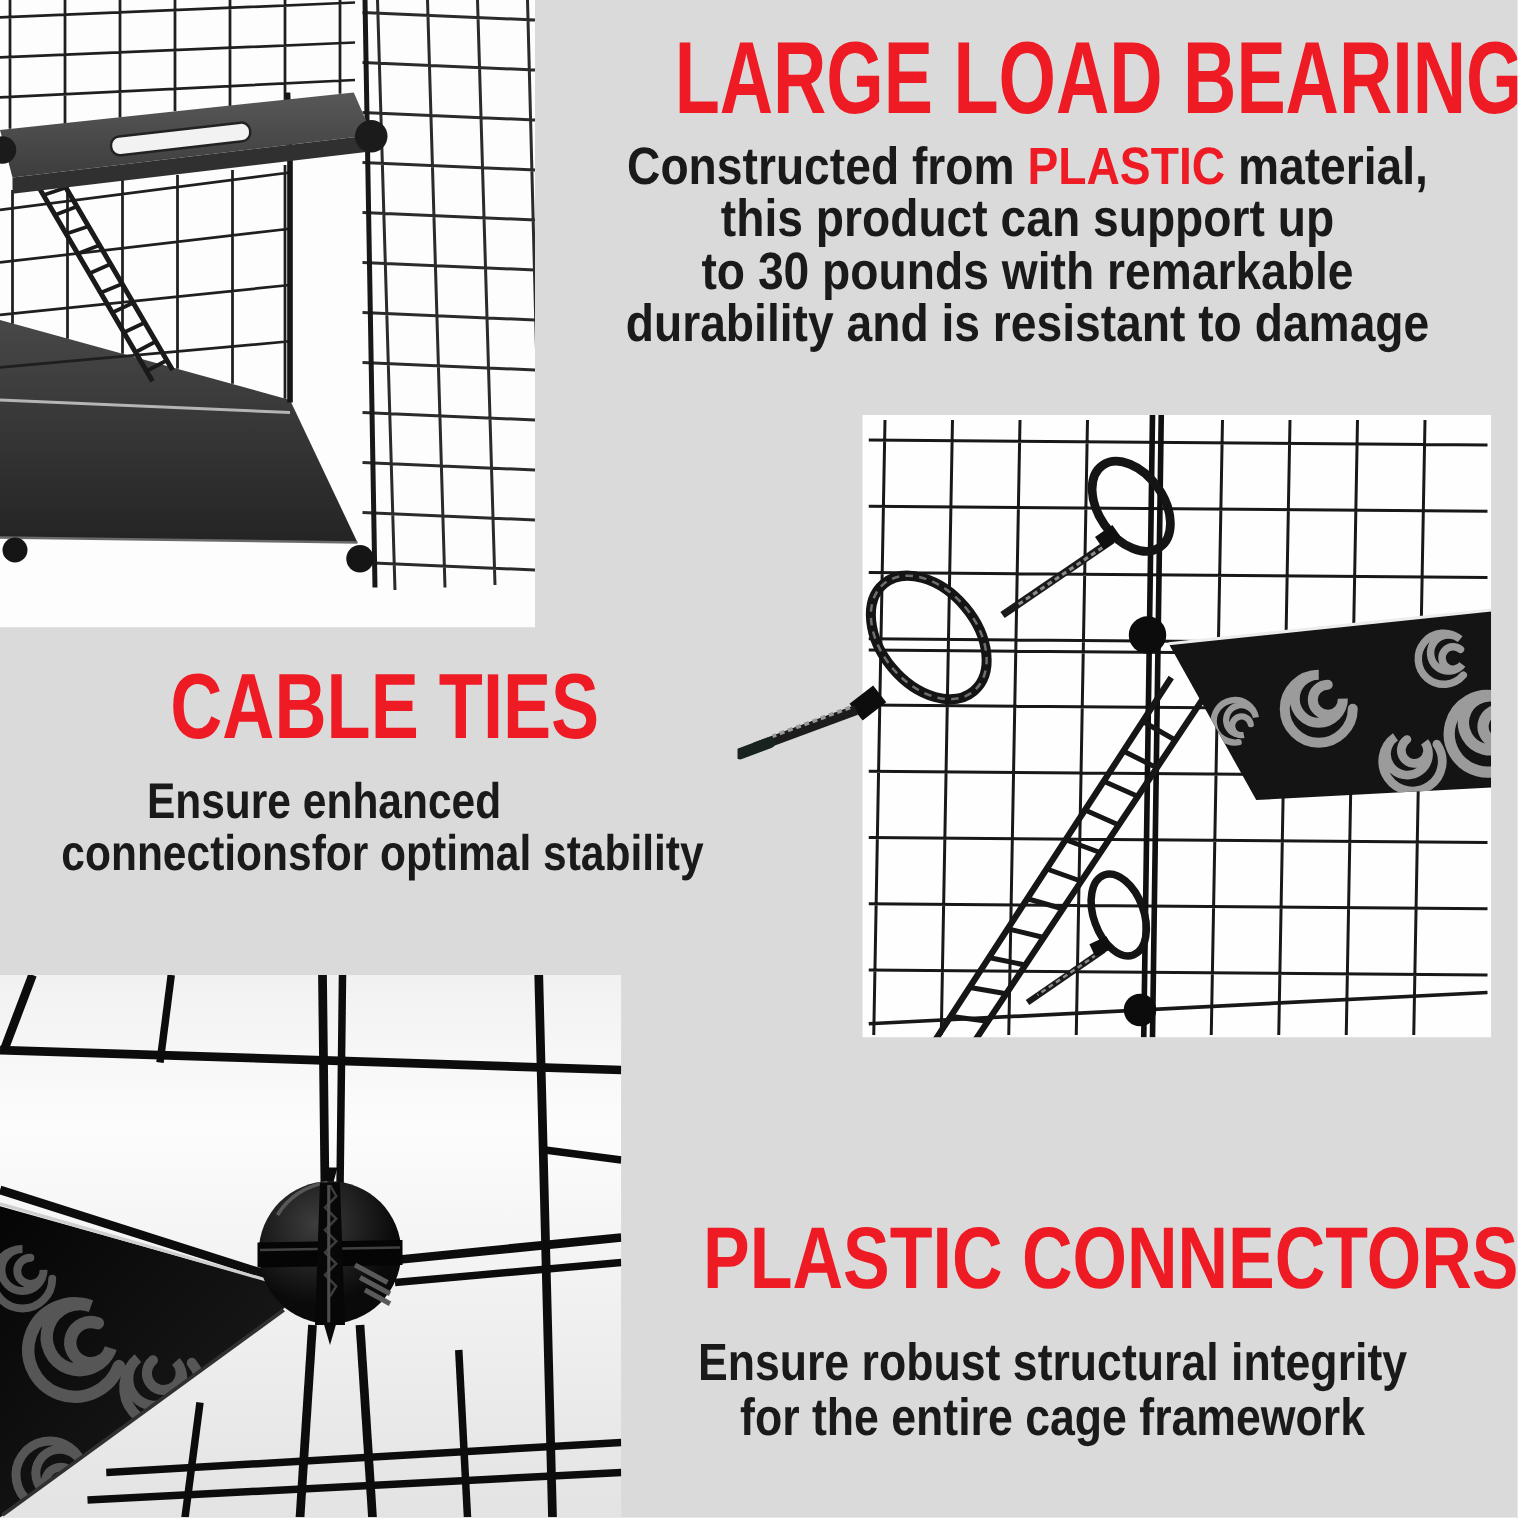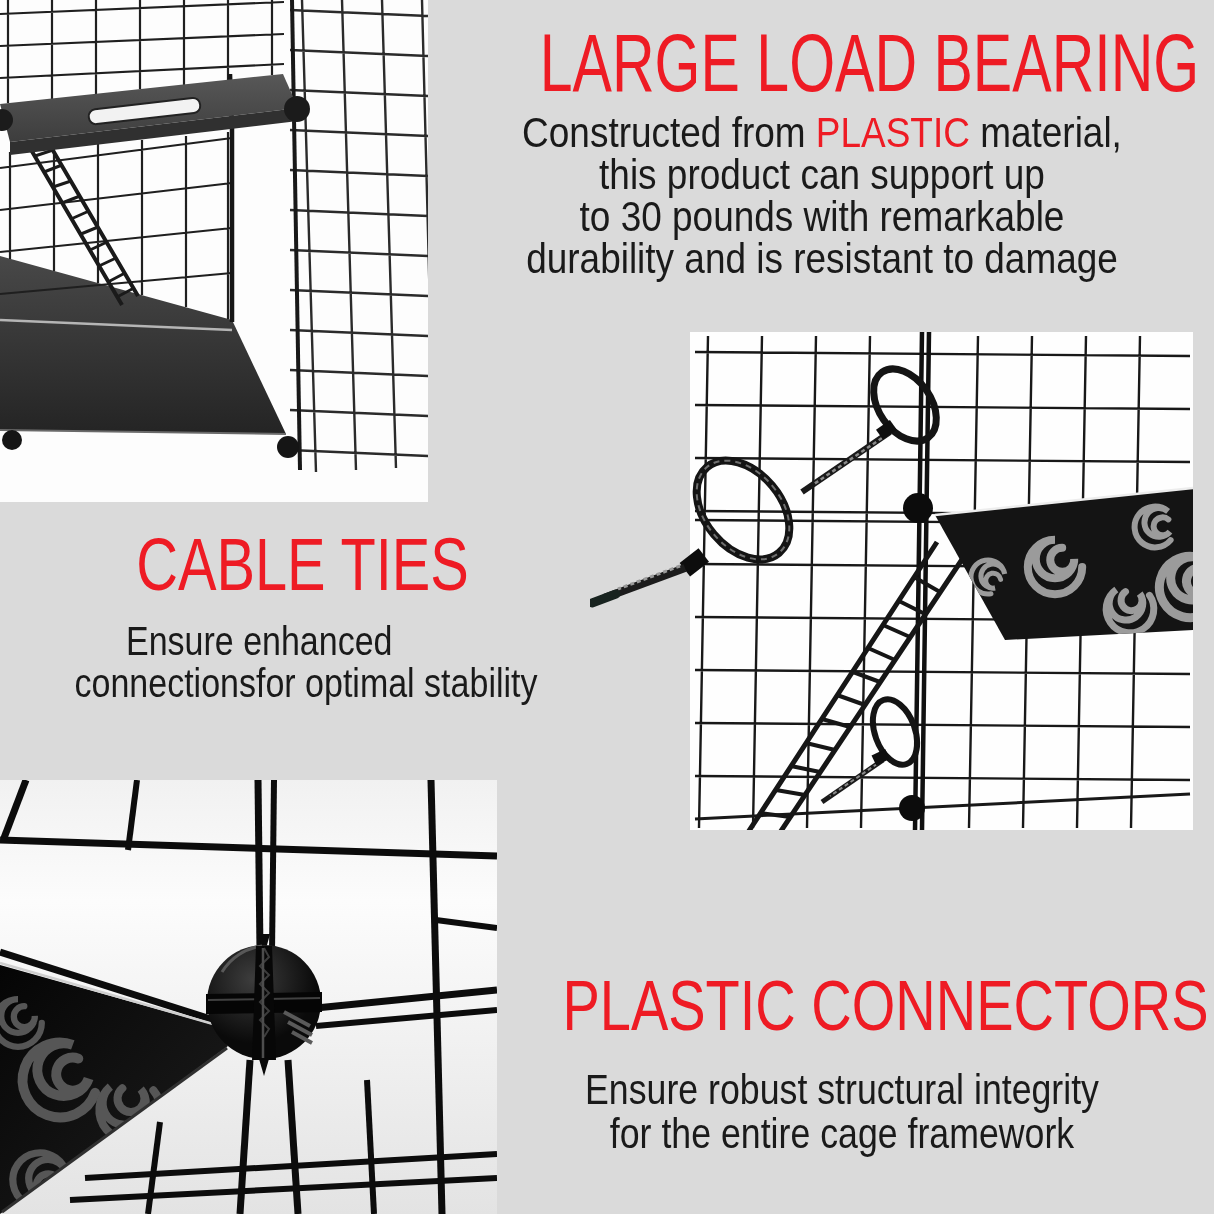--- a/index.html
+++ b/index.html
@@ -2,21 +2,21 @@
 <html style="--background: #dadada; --accent-red: #ee1b24; --text-color: #1a1a1a; --photo-background: #fdfdfd;"><head>
 <meta charset="utf-8">
 <style>
   html,body{margin:0;padding:0;}
   #canvas{
     position:relative;
     width:1214px;height:1214px;
     background:var(--background,#dadada);
     overflow:hidden;
     font-family:"Liberation Sans","DejaVu Sans",sans-serif;
-    font-weight:normal;
+    font-weight:bold;
   }
   .abs{position:absolute;}
   .photo-svg{position:absolute;display:block;}
   .headline{
     color:var(--accent-red,#ee1b24);
     text-align:center;
     white-space:nowrap;
     transform-origin:50% 0;
   }
   .bodytext{

